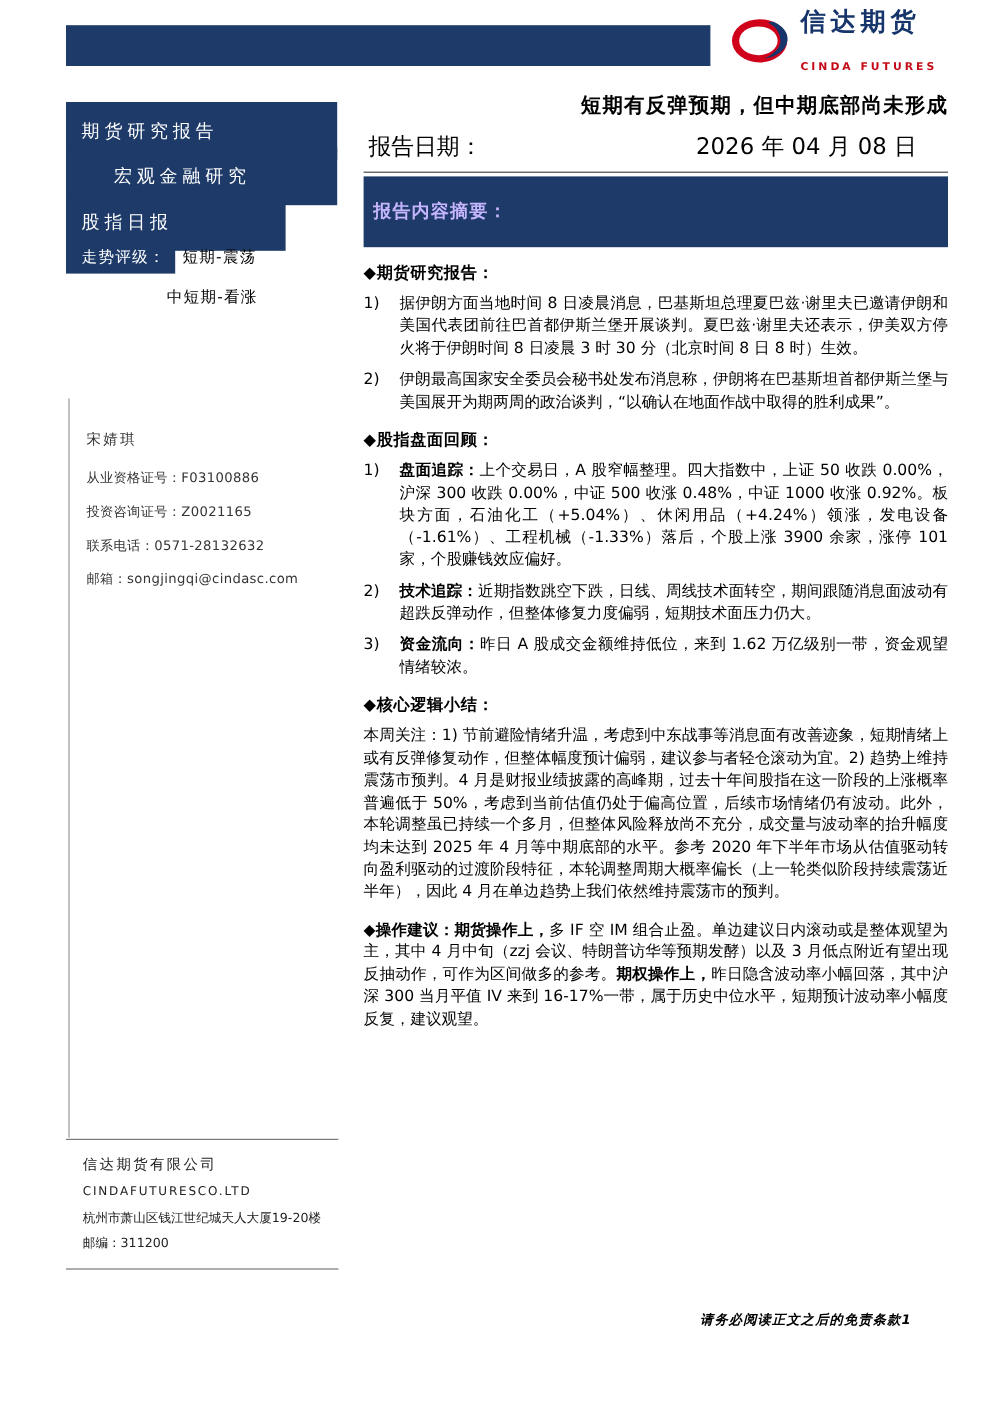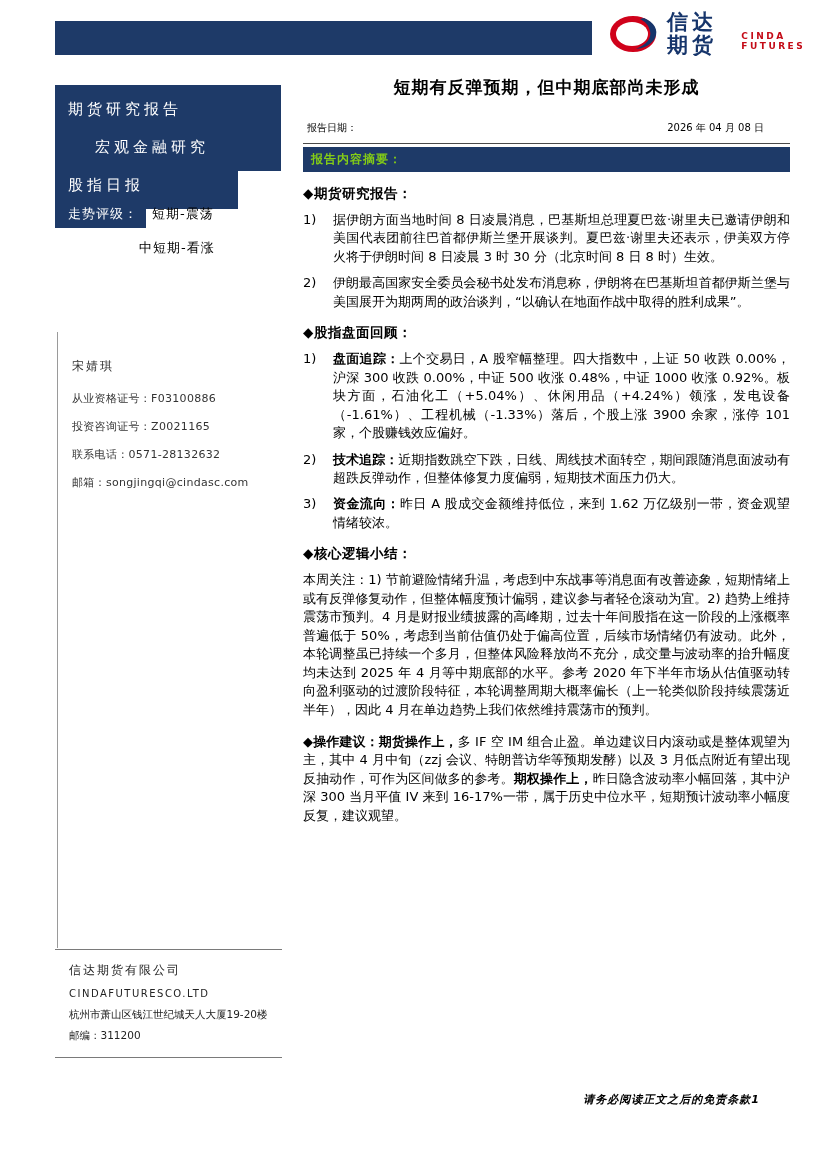--- a/index.html
+++ b/index.html
@@ -6,21 +6,21 @@
   html,body { background:#ffffff; }
   .page {
     position:relative; width:826px; height:1169px; background:#ffffff;
     font-family:"DejaVu Sans","Liberation Sans",sans-serif; color:#000;
     overflow:hidden; margin:0 auto;
   }
   
   .top-bar { position:absolute; left:55px; top:21px; width:537px; height:34px; background:#1e3a68; }
   .logo { position:absolute; left:608px; top:8px; height:52px; display:flex; align-items:center; gap:7px; }
   .logo-mark { display:inline-block; width:52px; height:44px; }
-  .logo-text { display:flex; flex-direction:row; align-items:flex-start; }
+  .logo-text { display:flex; flex-direction:column; align-items:flex-start; }
   .logo-cn { font-size:21px; font-weight:bold; color:#16356b; letter-spacing:4px; line-height:1.1; }
   .logo-en { font-size:9px; font-weight:bold; color:#c40b17; letter-spacing:2.5px; margin-top:20px; }
   
   .side-box {
     position:absolute; left:55px; width:226px; height:48px; background:#1e3a68; color:#fff;
     font-size:15px; letter-spacing:4px; display:flex; align-items:center; padding-left:13px;
   }
   .box1 { top:85px; }
   .box2 { top:123px;padding-left:40px; }
   .box3 { top:161px; width:183px; }
@@ -38,28 +38,28 @@
     position:absolute; left:55px; top:949px; width:227px;
     border-top:1px solid #7a7a7a; border-bottom:1px solid #7a7a7a;
     padding:12px 4px 14px 14px; font-size:11px; color:#222;
   }
   .company-cn { font-size:12px; letter-spacing:2px; margin-bottom:9px; }
   .company-en { font-size:10px; letter-spacing:1.5px; margin-bottom:9px; }
   .company-line { font-size:10.5px; margin-bottom:7px; }
   .company-line:last-child { margin-bottom:0; }
   
   .main { position:absolute; left:303px; top:76px; width:487px; }
-  .title { font-size:17px; font-weight:bold; text-align:center; letter-spacing:1px; margin-bottom:22px; }
+  .title { font-size:17px; font-weight:bold; text-align:right; letter-spacing:1px; margin-bottom:10px; }
   .date-row {
-    display:flex; justify-content:space-between; font-size:10px;
+    display:flex; justify-content:space-between; font-size:19px;
     padding:0 26px 8px 4px; border-bottom:1px solid #4a4a4a;
   }
   .summary-bar {
-    margin-top:3px; background:#1e3a68; color:#84cc16; font-weight:bold;
-    font-size:12px; padding:4px 8px; letter-spacing:1px;
+    margin-top:3px; background:#1e3a68; color:#c4b5fd; font-weight:bold;
+    font-size:15px; padding:20px 8px; letter-spacing:1px;
   }
   .sec-heading { font-size:13.5px; font-weight:bold; margin:13px 0 8px; letter-spacing:0.5px; }
   .num-item { display:flex; margin-bottom:8px; }
   .num { flex:none; width:30px; font-size:13px; line-height:1.42; }
   .body-text { font-size:13px; line-height:1.42; text-align:justify; }
   .lead { font-weight:bold; }
   .full { margin-bottom:8px; }
   .advice { margin-top:14px; }
   
   .footer-note {

